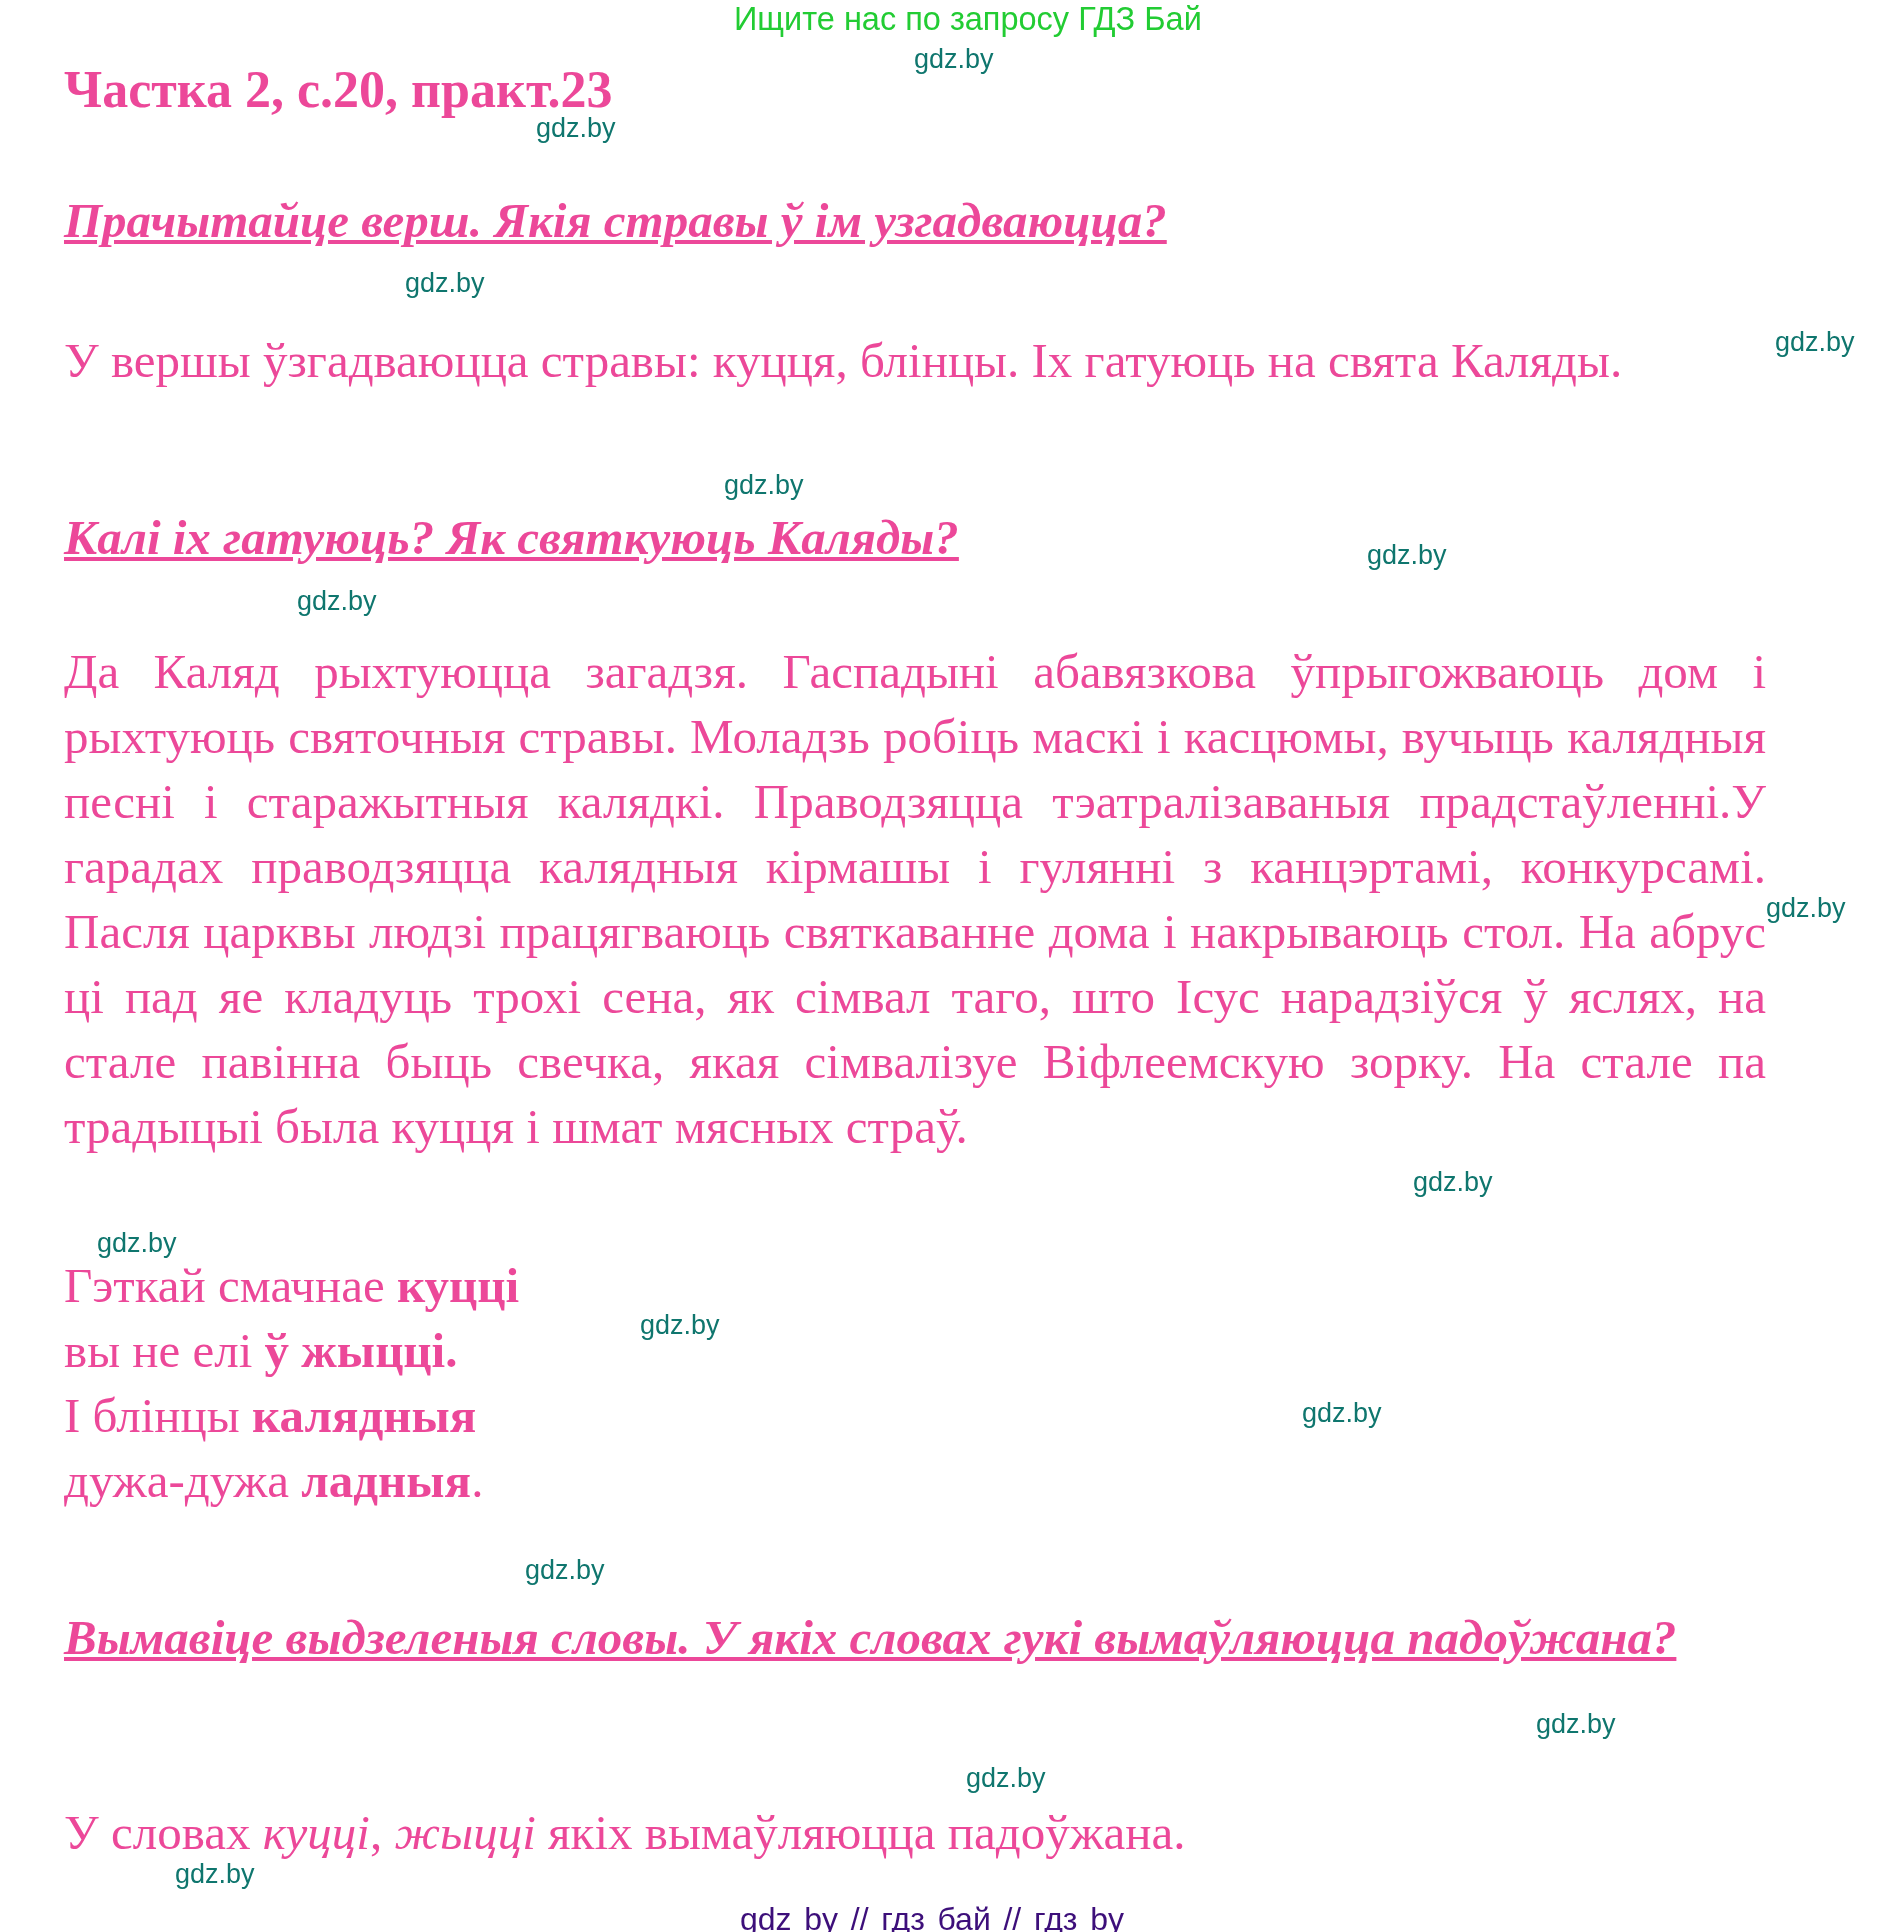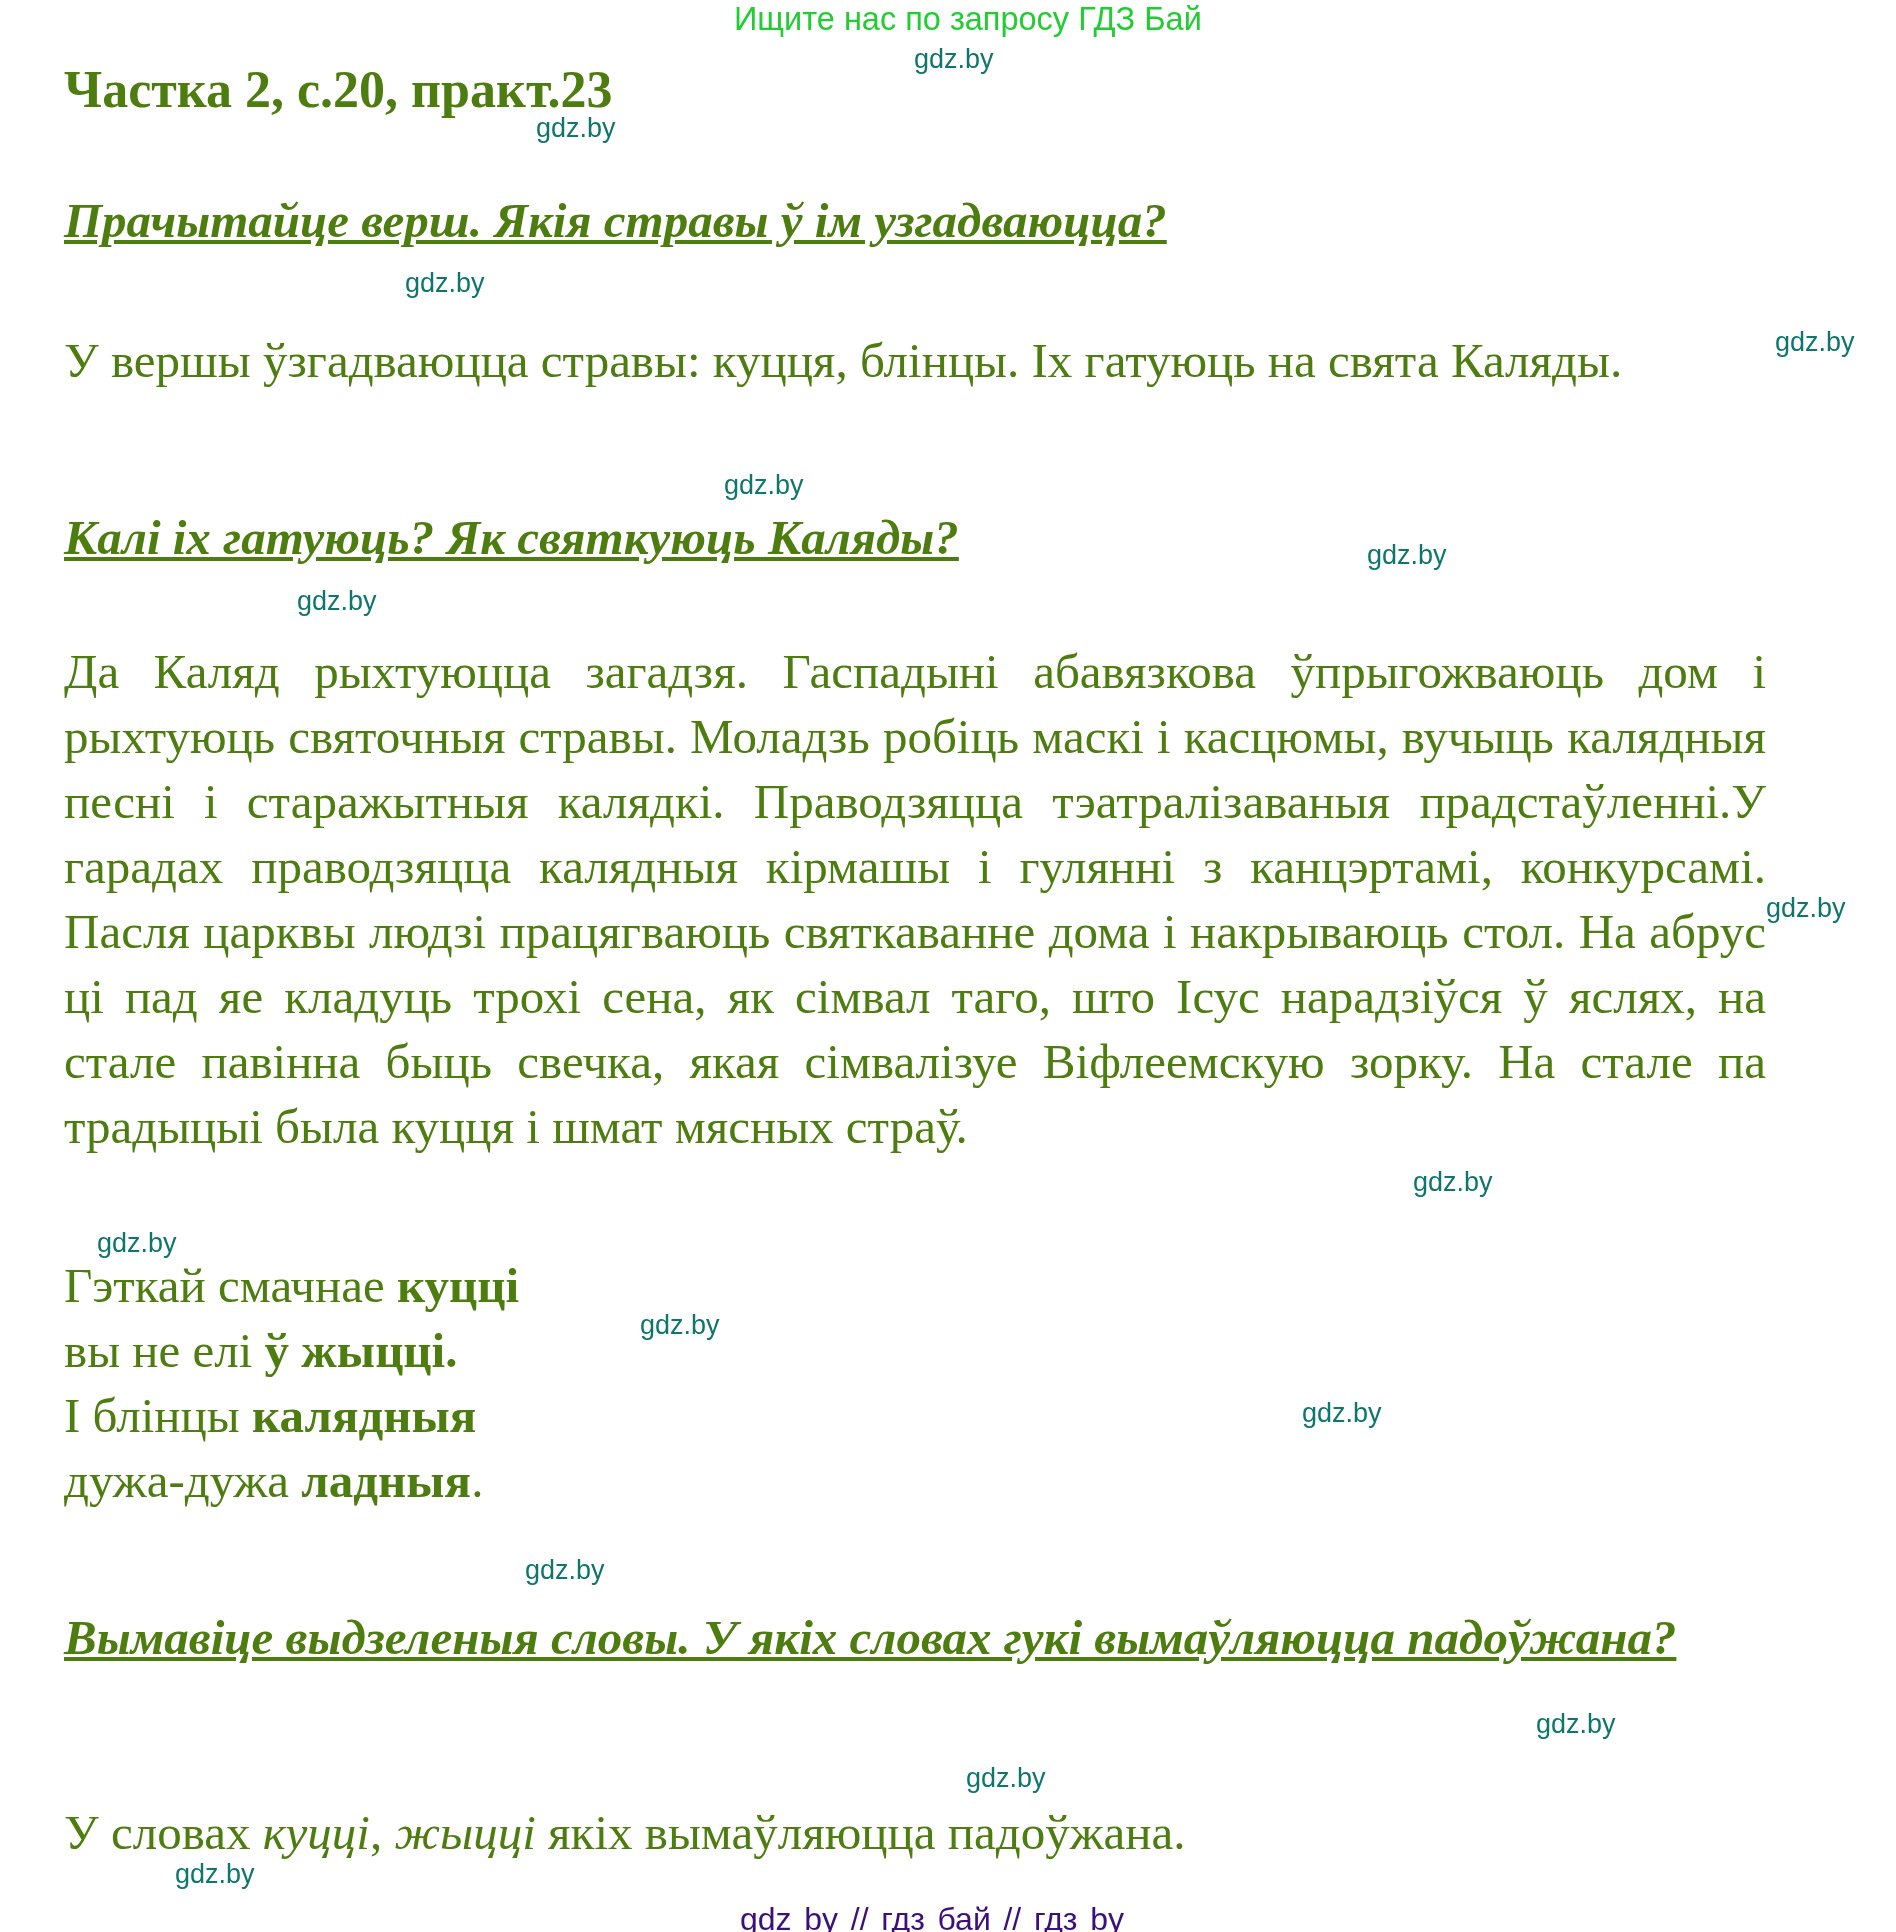--- a/index.html
+++ b/index.html
@@ -1,17 +1,17 @@
 <!DOCTYPE html>
 <html><head>
   <meta charset="utf-8">
   <style>
     html, body { margin: 0; padding: 0; background: #ffffff; }
     body { width: 1896px; height: 1933px; position: relative; overflow: hidden; }
-    .serif { font-family: "Liberation Serif", "DejaVu Serif", serif; color: #4d7c0f; }
+    .serif { font-family: "Liberation Serif", "DejaVu Serif", serif; color: #ec4899; }
     .sans { font-family: "Liberation Sans", "DejaVu Sans", sans-serif; }
     .abs { position: absolute; }
     .banner { left: 710px; top: 0px; font-size: 32.5px; color: #22cc33; line-height: 38px; white-space: nowrap; margin-left: 24px; }
     .footer { left: 740px; top: 1900px; font-size: 32px; color: #3d0f7a; line-height: 38px; white-space: nowrap; word-spacing: 3.8px; }
     .wm { font-size: 27px; color: #0f766e; line-height: 31px; white-space: nowrap; }
     .title { left: 64px; top: 59px; font-size: 52px; font-weight: bold; line-height: 61px; white-space: nowrap; }
     .question { font-style: italic; font-weight: bold; font-size: 49px; line-height: 65px; text-decoration: underline; }
     .text { font-size: 49px; line-height: 65px; }
     .block { left: 64px; width: 1702px; }
     .justify { text-align: justify; }

